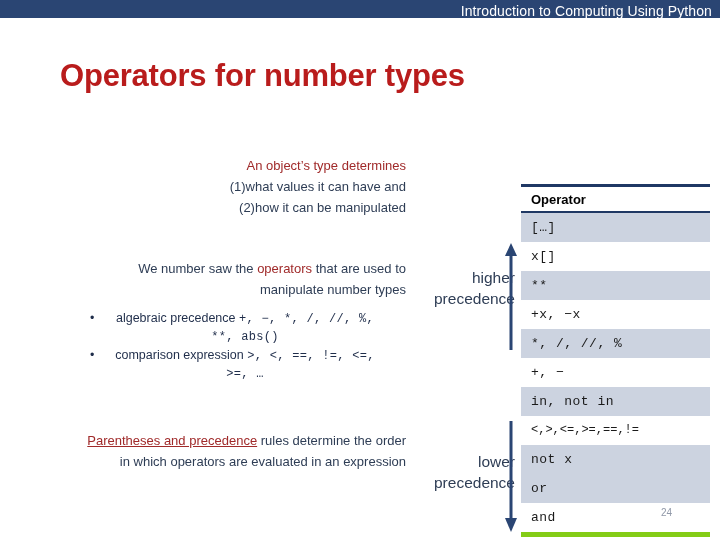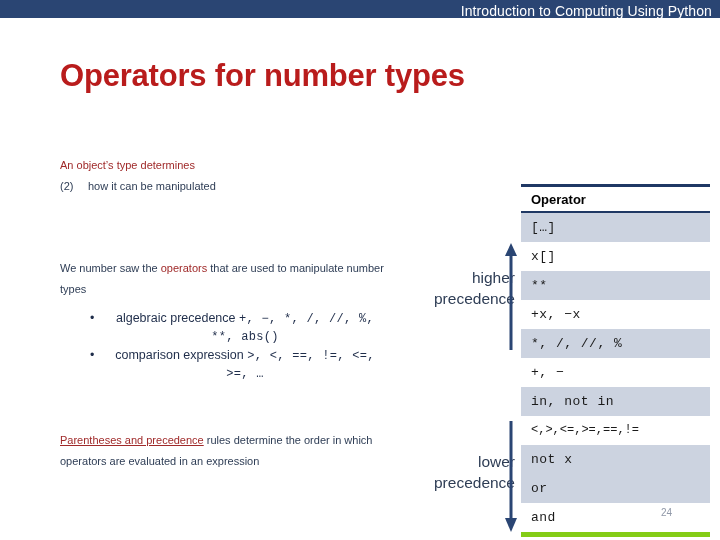--- a/index.html
+++ b/index.html
@@ -51,25 +51,26 @@
     font-size: 31px;
     font-weight: bold;
     color: #b91c1c;
     letter-spacing: -0.2px;
     white-space: nowrap;
   }
 
   
   .body-col {
     position: absolute;
-    left: 60px;
+    left: 76px;
     width: 330px;
     color: #2e3d55;
-    font-size: 11px;
+    font-size: 13px;
     line-height: 21px;
+    text-align: right;
   }
   #para-1 { top: 155px; }
   #para-2 { top: 258px; }
   #para-3 { top: 430px; }
 
   .accent-red {
     color: #a02a2a;
   }
   .accent-red-underline {
     color: #a02a2a;
@@ -190,20 +191,23 @@
 <div id="slide">
 
   <div id="top-banner">
     <div id="banner-title">Introduction to Computing Using Python</div>
   </div>
 
   <div id="slide-title">Operators for number types</div>
 
   <div class="body-col" id="para-1">
     <div class="accent-red">An object’s type determines</div>
+    <div class="numlist-row">
+      <span class="numlist-num">(1)</span><span>what values it can have and</span>
+    </div>
     <div class="numlist-row">
       <span class="numlist-num">(2)</span><span>how it can be manipulated</span>
     </div>
   </div>
 
   <div class="body-col" id="para-2">
     <span>We number saw the </span><span class="accent-red">operators</span><span> that are used to manipulate number types</span>
   </div>
 
   <div id="bullets">

